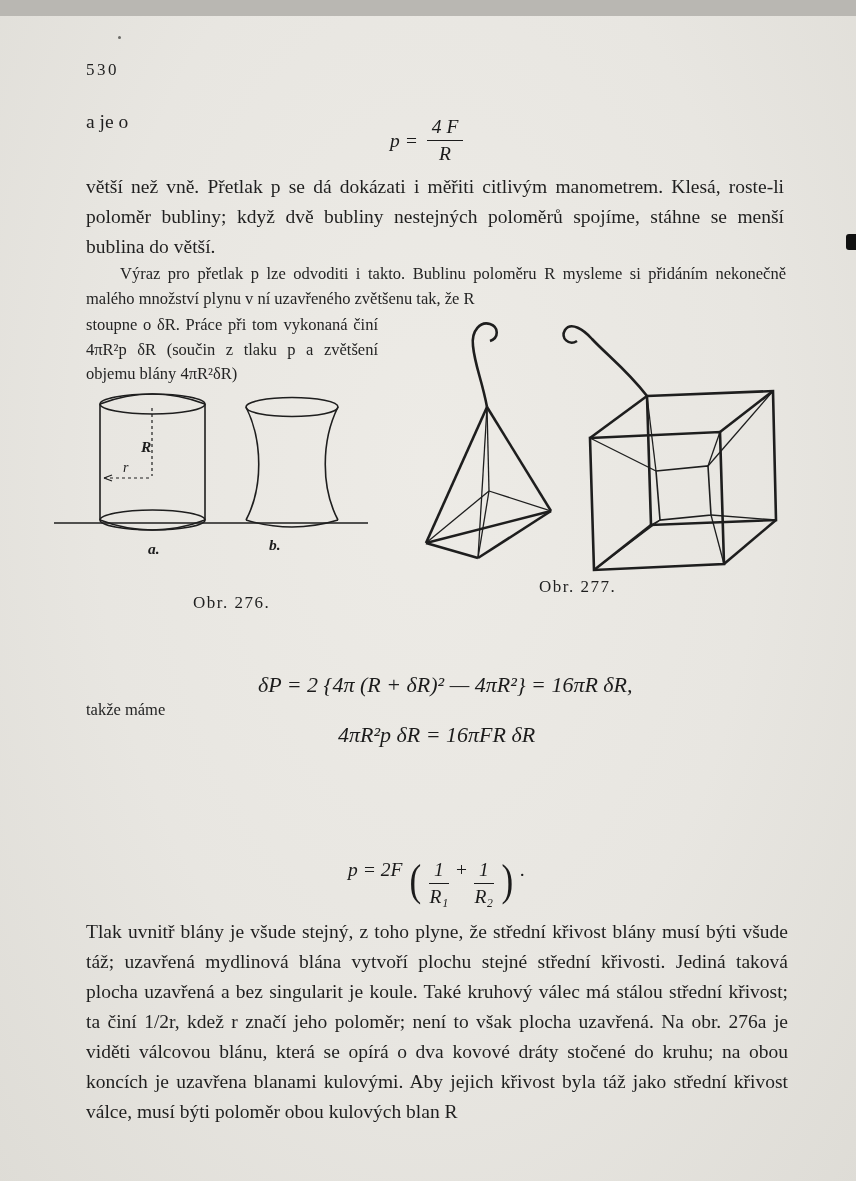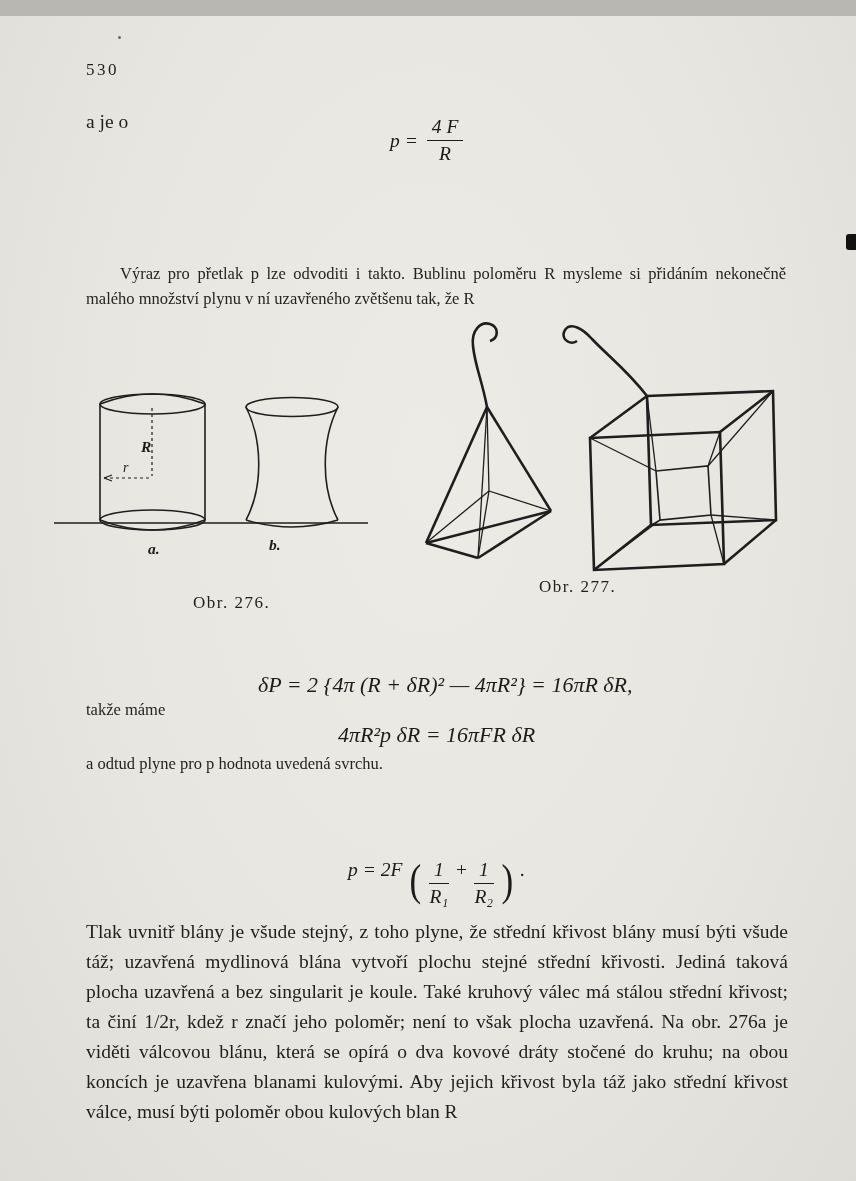--- a/index.html
+++ b/index.html
@@ -61,22 +61,24 @@
   <div class="abs lead">a je o</div>
 
   <div class="abs formula formula-top">
     <span>p =</span>
     <span class="frac">
       <span class="num">4 F</span>
       <span class="den">R</span>
     </span>
   </div>
 
+  <div class="abs para para1">větší než vně. Přetlak p se dá dokázati i měřiti citlivým manometrem. Klesá, roste-li poloměr bubliny; když dvě bubliny nestejných poloměrů spojíme, stáhne se menší bublina do větší.</div>
 
   <div class="abs petit petit-a">Výraz pro přetlak p lze odvoditi i takto. Bublinu poloměru R mysleme si přidáním nekonečně malého množství plynu v ní uzavřeného zvětšenu tak, že R</div>
+  <div class="abs petit petit-b">stoupne o δR. Práce při tom vyko­naná činí 4πR²p δR (součin z tlaku p a zvětšení objemu blány 4πR²δR)</div>
 
   <svg class="abs figures" width="780" height="272" viewBox="0 0 780 272">
 
     <line class="mid" x1="14" y1="215" x2="328" y2="215"></line>
 
     <g>
       <path class="mid" d="M 60 96 Q 112 76 165 96"></path>
       <ellipse class="mid" cx="112.5" cy="96" rx="52.5" ry="10"></ellipse>
       <line class="mid" x1="60" y1="96" x2="60" y2="212"></line>
       <line class="mid" x1="165" y1="96" x2="165" y2="212"></line>
@@ -141,21 +143,20 @@
   <div class="abs caption cap276">Obr. 276.</div>
   <div class="abs caption cap277">Obr. 277.</div>
 
 
   <div class="abs formula-line f-surface">δP = 2 {4π (R + δR)² — 4πR²} = 16πR δR,</div>
 
   <div class="abs petit takze">takže máme</div>
 
   <div class="abs formula-line f-work">4πR²p δR = 16πFR δR</div>
 
-  <div class="abs petit conclusion">a odtud plyne pro p hodnota uvedená svrchu.</div>
 
 
   <div class="abs formula formula-mean">
     <span>p = 2F</span>
     <span class="bigparen">(</span>
     <span class="frac">
       <span class="num">1</span>
       <span class="den">R₁</span>
     </span>
     <span>+</span>

